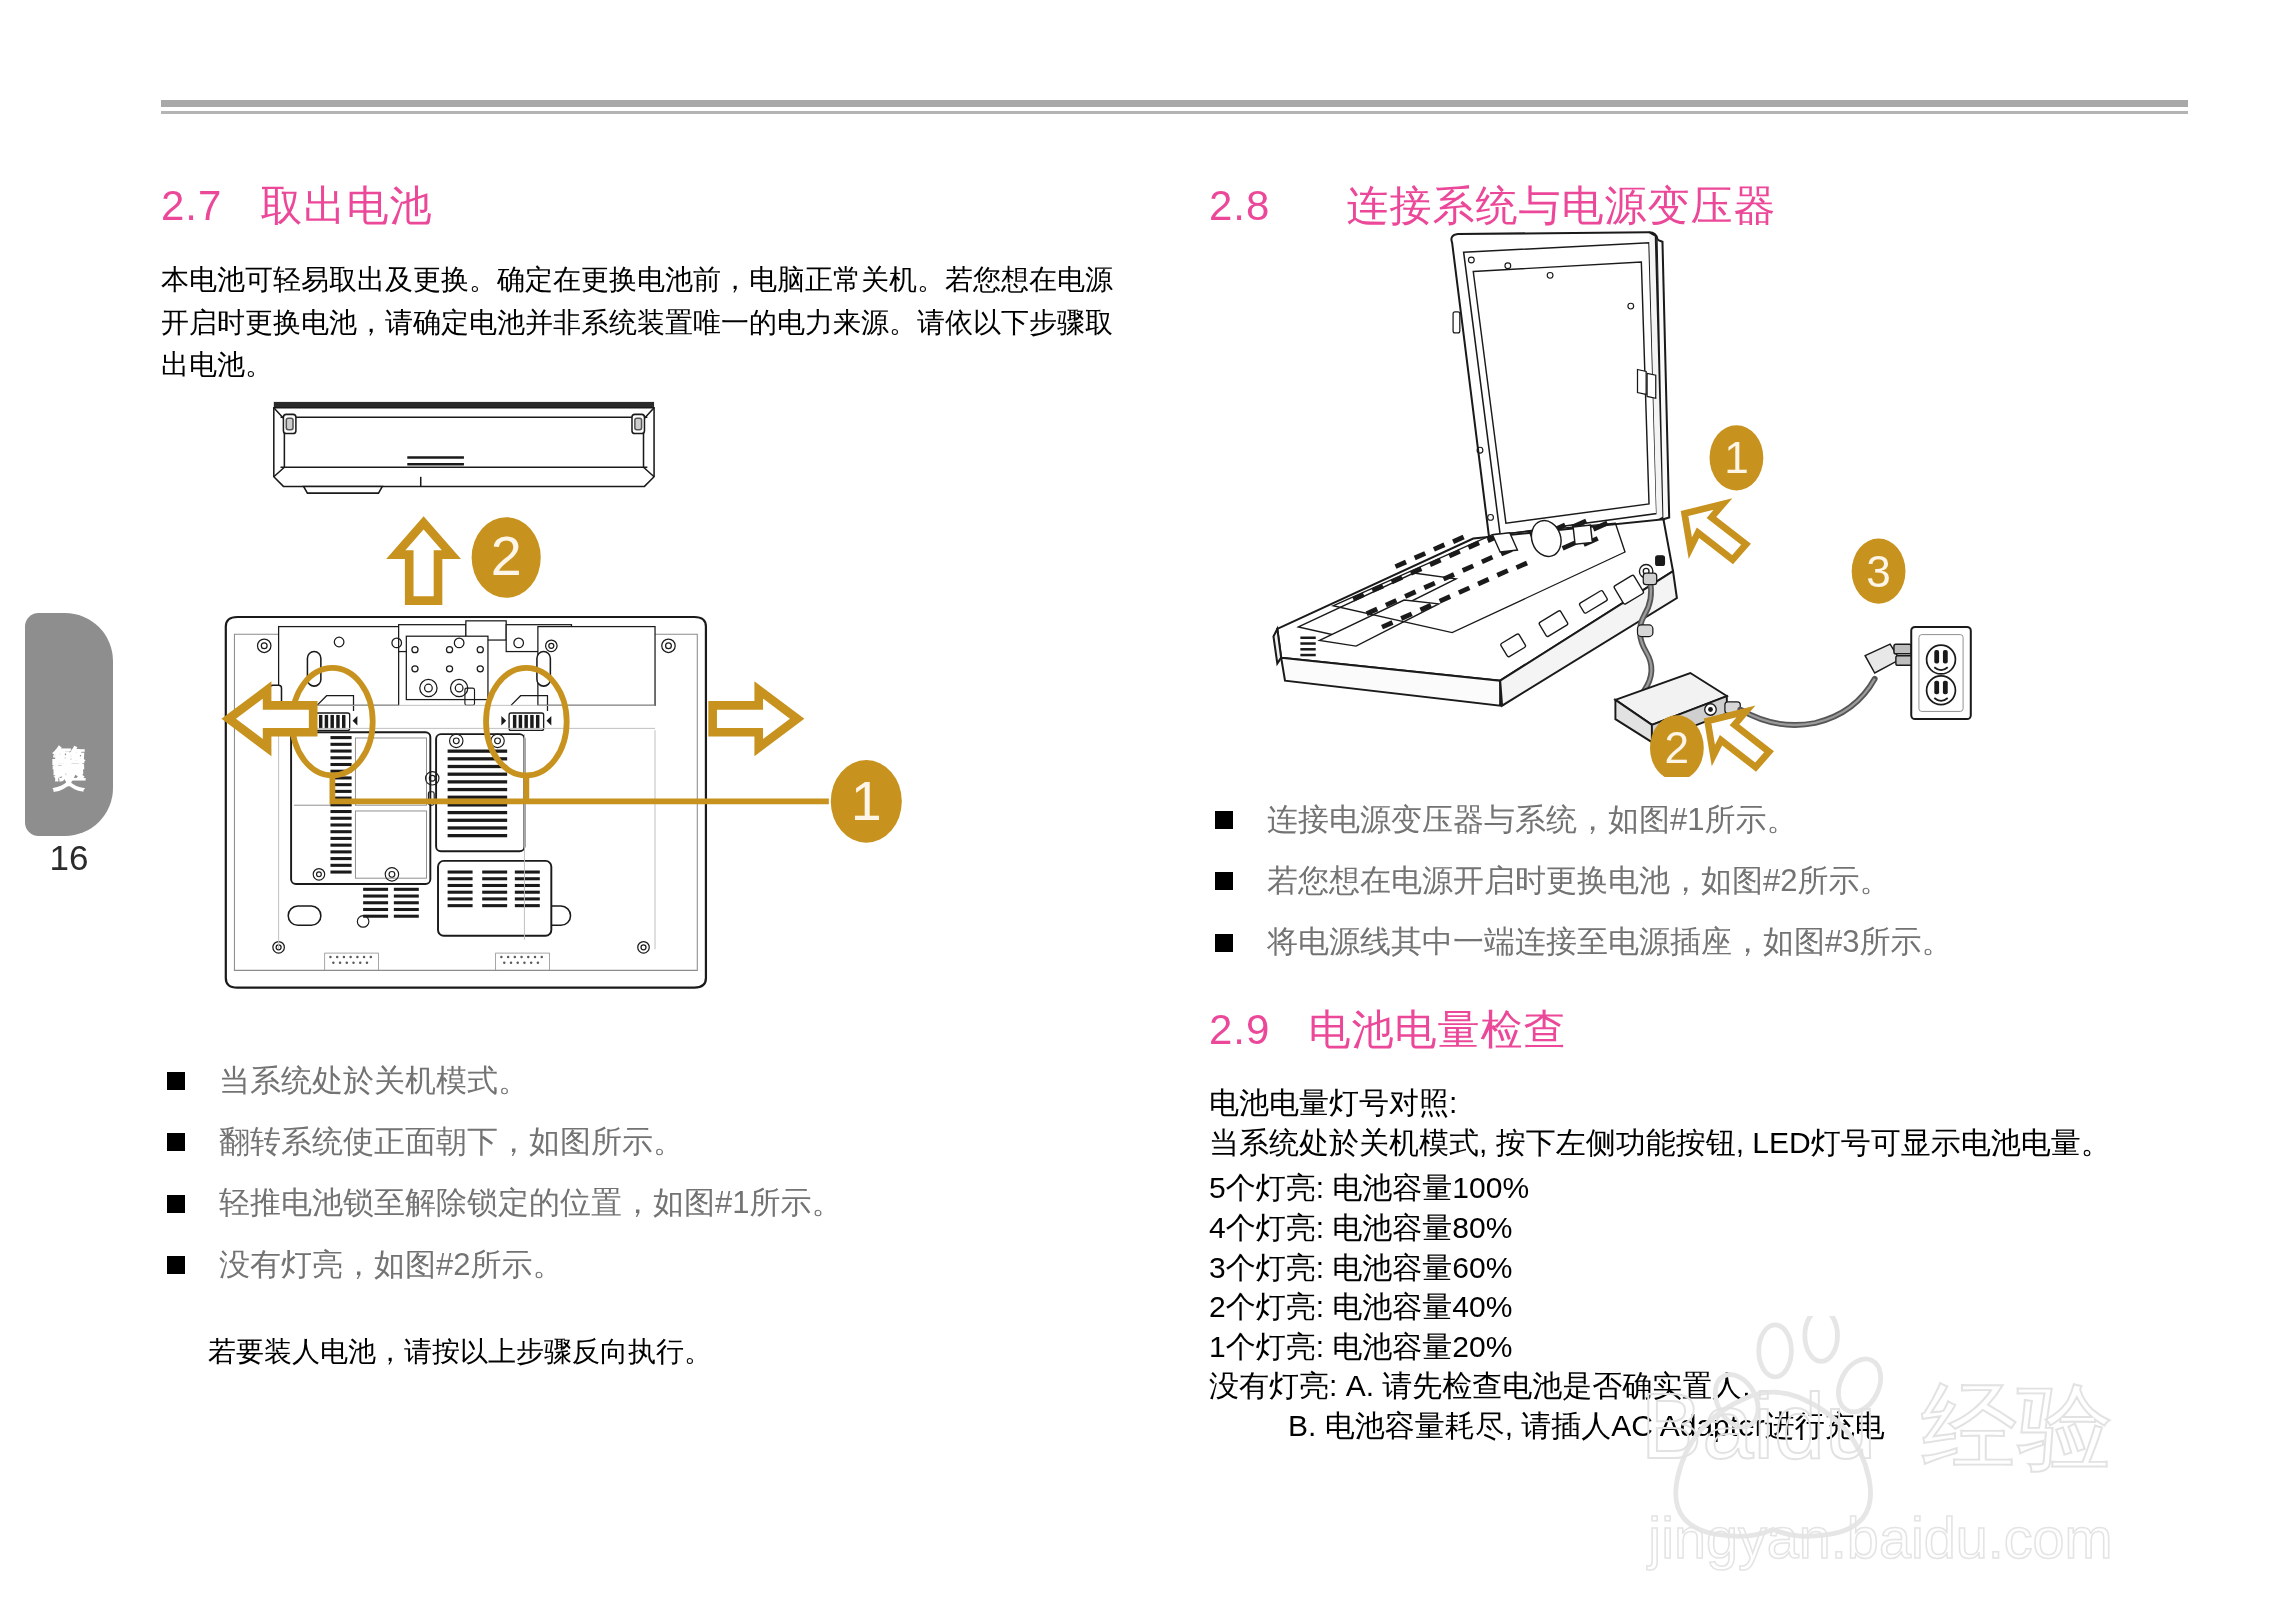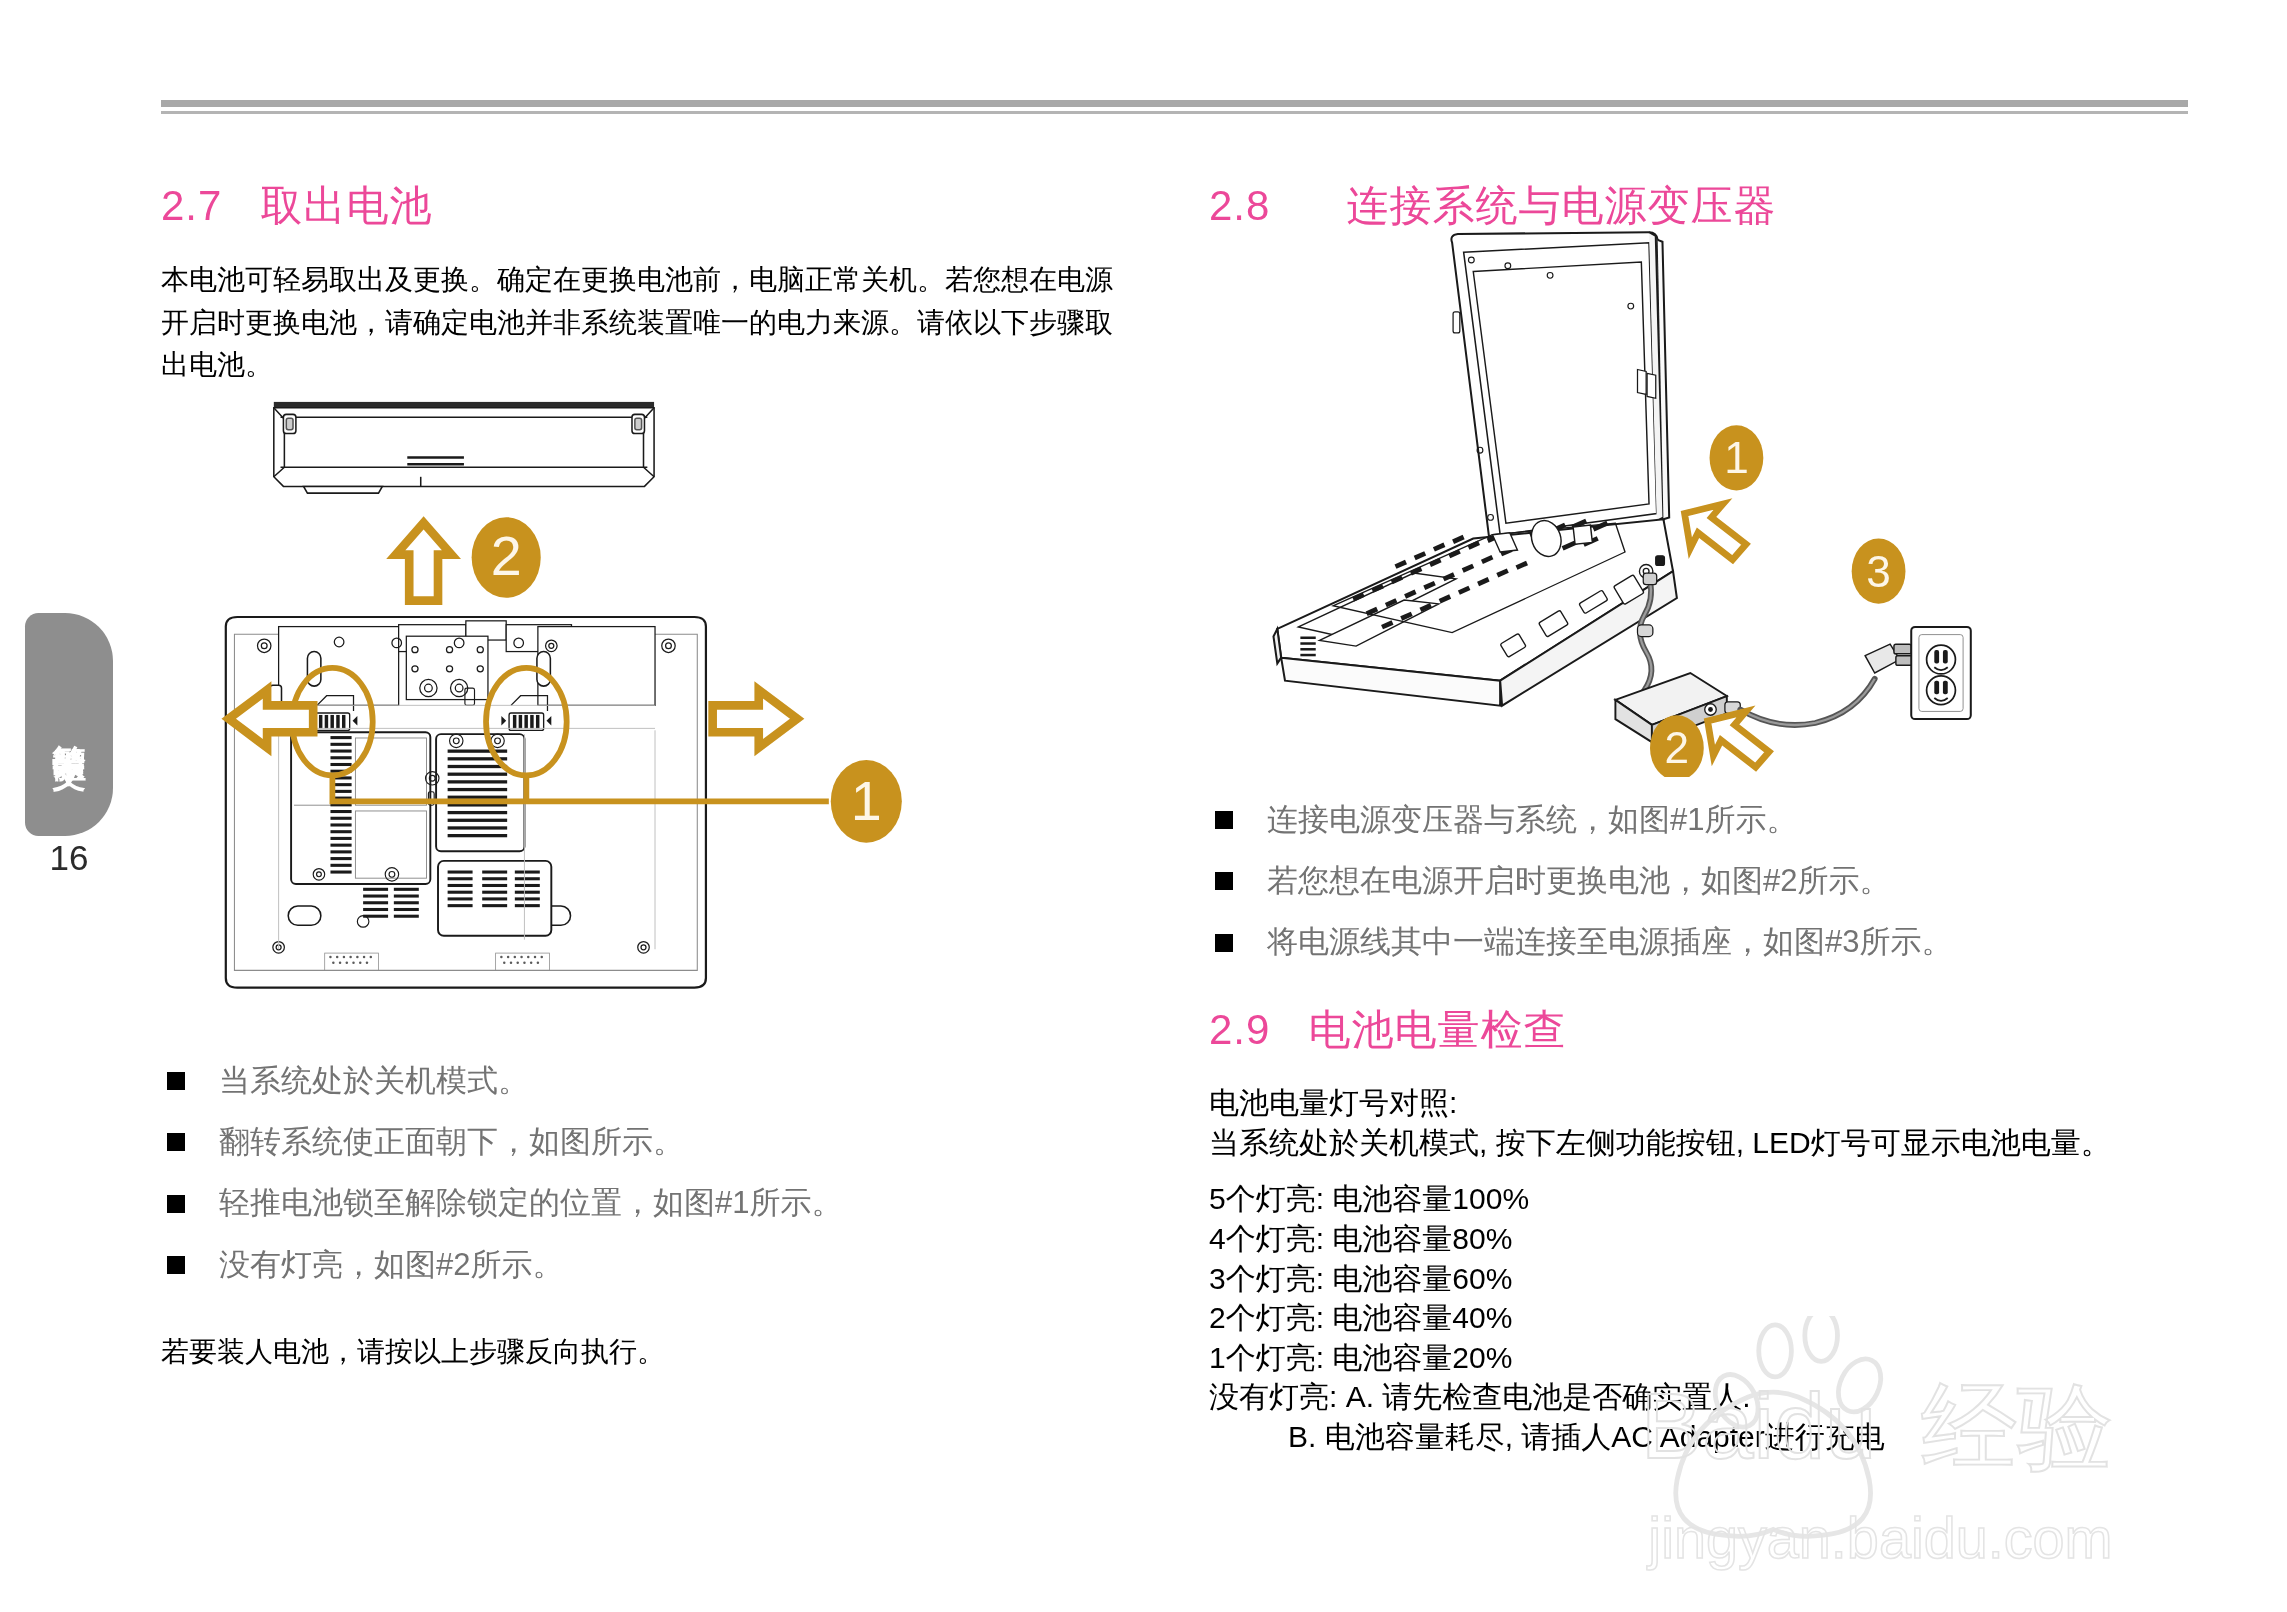--- a/index.html
+++ b/index.html
@@ -115,21 +115,21 @@
     content: "";
     position: absolute;
     left: 5.8px;
     top: 13.4px;
     width: 18px;
     height: 18px;
     background: #000000;
   }
 
   
-  .led-lines { margin-top: 17px; }
+  .led-lines { margin-top: 6px; }
   .led-line {
     font-size: 30px;
     line-height: 1.32;
     color: #000000;
     white-space: pre;
   }
   .led-line.indent { padding-left: 79px; }
 
   
   .diagram-left {
@@ -656,21 +656,21 @@
   </div>
 </div>
 
 <div style="position:absolute; left:161px; top:1053px; width:961px;">
   <ul class="sq-list">
     <li>当系统处於关机模式。</li>
     <li>翻转系统使正面朝下，如图所示。</li>
     <li>轻推电池锁至解除锁定的位置，如图#1所示。</li>
     <li>没有灯亮，如图#2所示。</li>
   </ul>
-  <p class="body" style="margin-top:44px;">若要装人电池，请按以上步骤反向执行。</p>
+  <p class="body" style="margin-top:44px;margin-left:47px;">若要装人电池，请按以上步骤反向执行。</p>
 </div>
 
 <div class="watermark">
 <svg width="576" height="279" viewBox="0 0 600 290" xmlns="http://www.w3.org/2000/svg">
   <g fill="none" stroke="#e6e6e6" stroke-width="5">
 
     <ellipse cx="148" cy="36" rx="17" ry="27"></ellipse>
     <ellipse cx="196" cy="20" rx="17" ry="27"></ellipse>
     <ellipse cx="108" cy="88" rx="20" ry="29" transform="rotate(-28 108 88)"></ellipse>
     <ellipse cx="236" cy="72" rx="20" ry="29" transform="rotate(26 236 72)"></ellipse>

